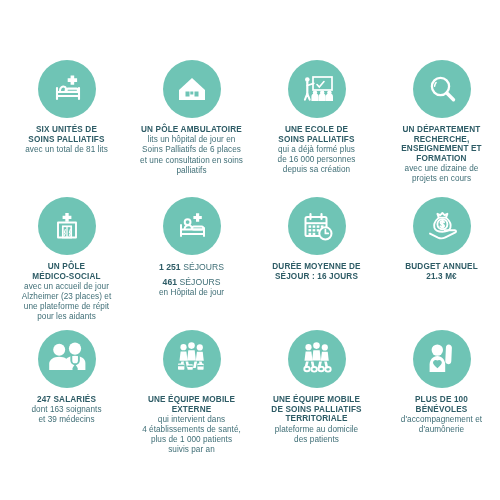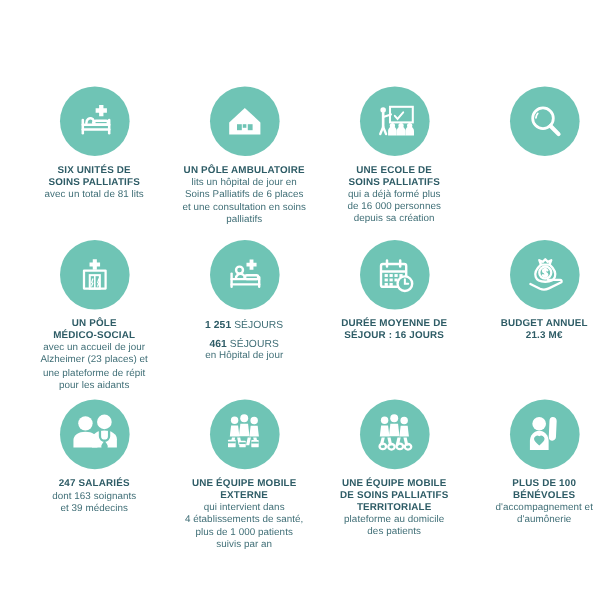--- a/index.html
+++ b/index.html
@@ -13,21 +13,21 @@
   body {
     background: #ffffff;
     font-family: "Liberation Sans", sans-serif;
     -webkit-font-smoothing: antialiased;
   }
 
   .infographic {
     position: relative;
     width: 400px;
     height: 500px;
-    padding: 16px;
+    padding: 4px;
   }
 
   .grid-row {
     display: flex;
     width: 500px;
   }
 
   .cell {
     width: 125px;
     display: flex;
@@ -167,20 +167,28 @@
       </div>
     </div>
 
     <div class="cell">
       <div class="badge">
         <svg width="40" height="40" viewBox="0 0 40 40">
           <circle cx="18.5" cy="17.5" r="8.6" fill="none" stroke="#fff" stroke-width="2.3"></circle>
           <path d="M24.8 24 L31.5 30.8" stroke="#fff" stroke-width="3.4" stroke-linecap="round"></path>
           <path d="M14.1 13.6 a6.2 6.2 0 0 0 -1.5 3.6" fill="none" stroke="#fff" stroke-width="1.5" stroke-linecap="round"></path>
         </svg>
+      </div>
+      <div class="txt">
+        <div class="head">UN DÉPARTEMENT</div>
+        <div class="head">RECHERCHE,</div>
+        <div class="head">ENSEIGNEMENT ET</div>
+        <div class="head">FORMATION</div>
+        <div class="sub">avec une dizaine de</div>
+        <div class="sub">projets en cours</div>
       </div>
     </div>
   </div>
 
   <div class="grid-row row-2">
 
     <div class="cell">
       <div class="badge">
         <svg width="40" height="40" viewBox="0 0 40 40">
           <g fill="none" stroke="#fff" stroke-width="1.9" stroke-linejoin="round">

